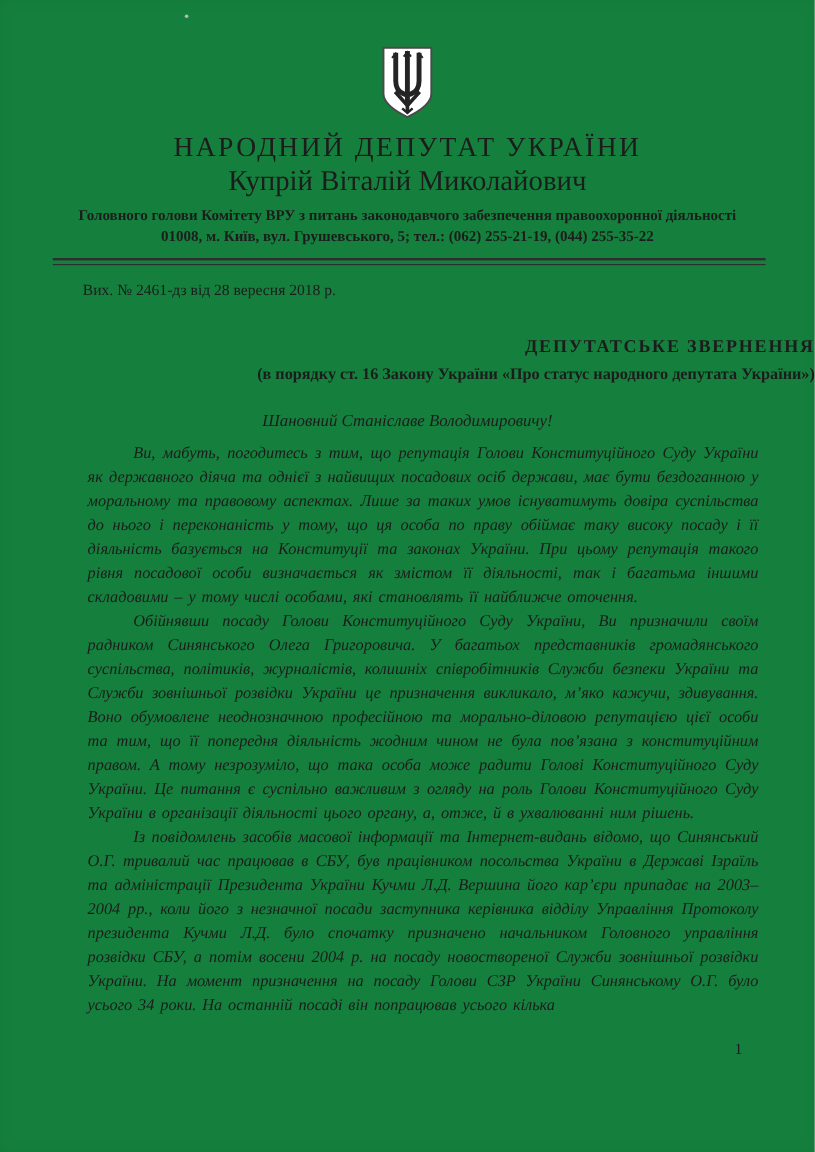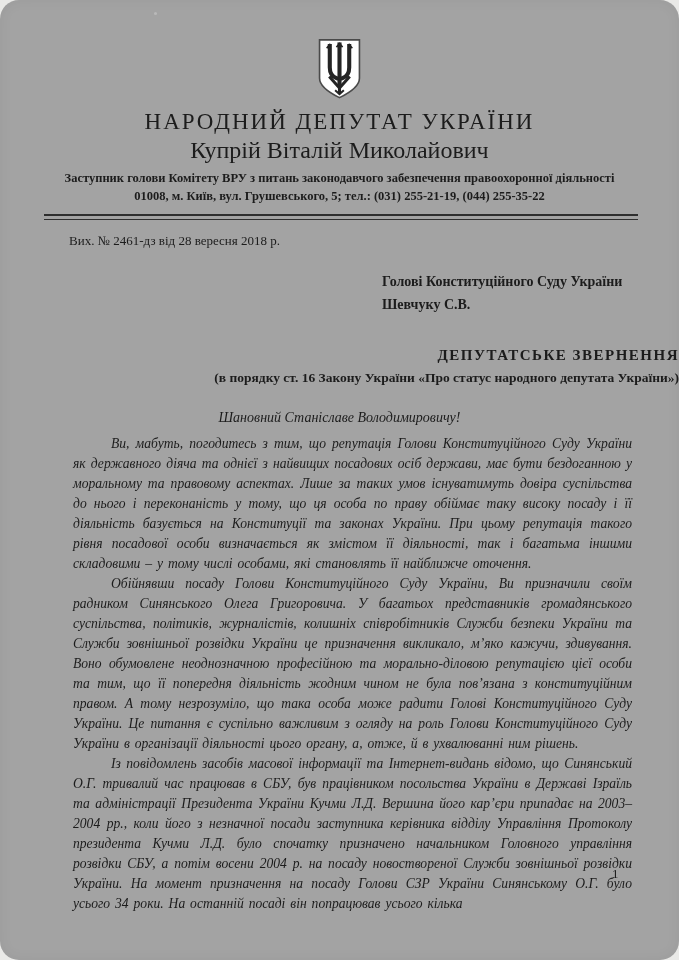--- a/index.html
+++ b/index.html
@@ -5,26 +5,25 @@
   html, body {
     margin: 0;
     padding: 0;
     background: #e9e9e7;
   }
   .page {
     position: relative;
     width: 679px;
     height: 960px;
     margin: 0 auto;
-    background: #a3a3a3;
+    background: #15803d;
     color: #1c1c1c;
     font-family: "Liberation Serif", "DejaVu Serif", serif;
     overflow: hidden;
     box-shadow: inset 0 0 14px rgba(0,0,0,0.05);
-    border-radius: 19px;
   }
   .scan-dot {
     position: absolute;
     left: 154px;
     top: 12px;
     width: 3px;
     height: 3px;
     background: #b9b9b9;
     border-radius: 50%;
   }
@@ -140,32 +139,28 @@
           <path d="M22,6 v37" stroke-width="4"></path>
           <path d="M10,9 l2.5,-3 M34,9 l-2.5,-3 M19.5,8 l2.5,-3 l2.5,3" stroke-width="1.6"></path>
           <path d="M13,38.5 l9,10 l9,-10" stroke-width="3"></path>
           <path d="M22,43 l0,9" stroke-width="3"></path>
           <path d="M18.5,51.5 l3.5,3 l3.5,-3" stroke-width="2"></path>
         </g>
       </svg>
     </span>
     <h1 class="org-title">НАРОДНИЙ ДЕПУТАТ УКРАЇНИ</h1>
     <h2 class="person-name">Купрій Віталій Миколайович</h2>
-    <p class="position-line">Заступник голови Комітету ВРУ з питань законодавчого забезпечення правоохоронної діяльності</p>
-    <p class="address-line">01008, м. Київ, вул. Грушевського, 5; тел.: (031) 255-21-19, (044) 255-35-22</p>
+    <p class="position-line">Головного голови Комітету ВРУ з питань законодавчого забезпечення правоохоронної діяльності</p>
+    <p class="address-line">01008, м. Київ, вул. Грушевського, 5; тел.: (062) 255-21-19, (044) 255-35-22</p>
   </header>
 
   <div class="rule"></div>
 
   <p class="ref-line">Вих. № 2461-дз від 28 вересня 2018 р.</p>
 
-  <div class="addressee">
-    <p>Голові Конституційного Суду України</p>
-    <p>Шевчуку С.В.</p>
-  </div>
 
   <h3 class="doc-title">ДЕПУТАТСЬКЕ ЗВЕРНЕННЯ</h3>
   <p class="doc-subtitle">(в порядку ст. 16 Закону України «Про статус народного депутата України»)</p>
 
   <p class="salutation">Шановний Станіславе Володимировичу!</p>
 
   <div class="body-text">
     <p class="body-par">Ви, мабуть, погодитесь з тим, що репутація Голови Конституційного Суду України як державного діяча та однієї з найвищих посадових осіб держави, має бути бездоганною у моральному та правовому аспектах. Лише за таких умов існуватимуть довіра суспільства до нього і переконаність у тому, що ця особа по праву обіймає таку високу посаду і її діяльність базується на Конституції та законах України. При цьому репутація такого рівня посадової особи визначається як змістом її діяльності, так і багатьма іншими складовими – у тому числі особами, які становлять її найближче оточення.</p>
     <p class="body-par">Обійнявши посаду Голови Конституційного Суду України, Ви призначили своїм радником Синянського Олега Григоровича. У багатьох представників громадянського суспільства, політиків, журналістів, колишніх співробітників Служби безпеки України та Служби зовнішньої розвідки України це призначення викликало, м’яко кажучи, здивування. Воно обумовлене неоднозначною професійною та морально-діловою репутацією цієї особи та тим, що її попередня діяльність жодним чином не була пов’язана з конституційним правом. А тому незрозуміло, що така особа може радити Голові Конституційного Суду України. Це питання є суспільно важливим з огляду на роль Голови Конституційного Суду України в організації діяльності цього органу, а, отже, й в ухвалюванні ним рішень.</p>
     <p class="body-par">Із повідомлень засобів масової інформації та Інтернет-видань відомо, що Синянський О.Г. тривалий час працював в СБУ, був працівником посольства України в Державі Ізраїль та адміністрації Президента України Кучми Л.Д. Вершина його кар’єри припадає на 2003–2004 рр., коли його з незначної посади заступника керівника відділу Управління Протоколу президента Кучми Л.Д. було спочатку призначено начальником Головного управління розвідки СБУ, а потім восени 2004 р. на посаду новоствореної Служби зовнішньої розвідки України. На момент призначення на посаду Голови СЗР України Синянському О.Г. було усього 34 роки. На останній посаді він попрацював усього кілька</p>

